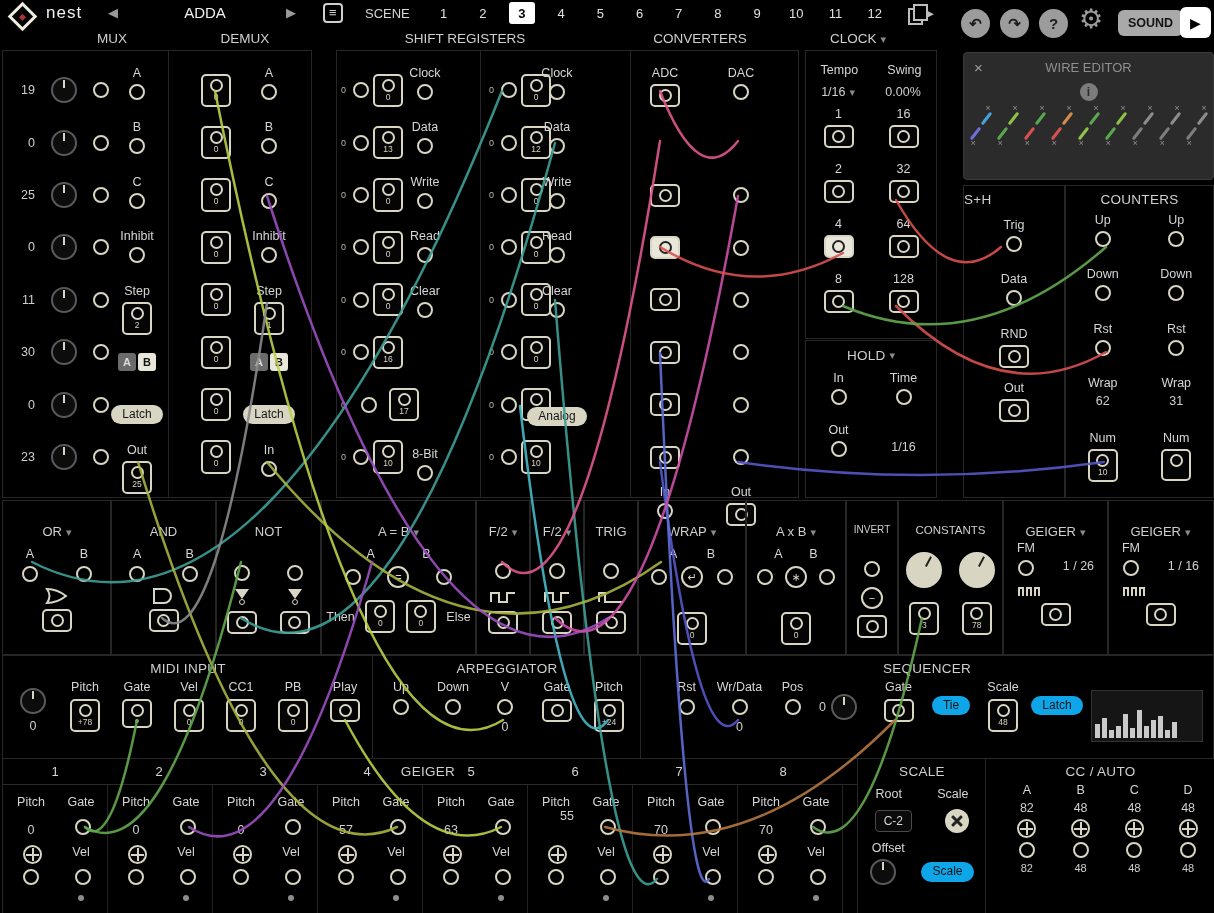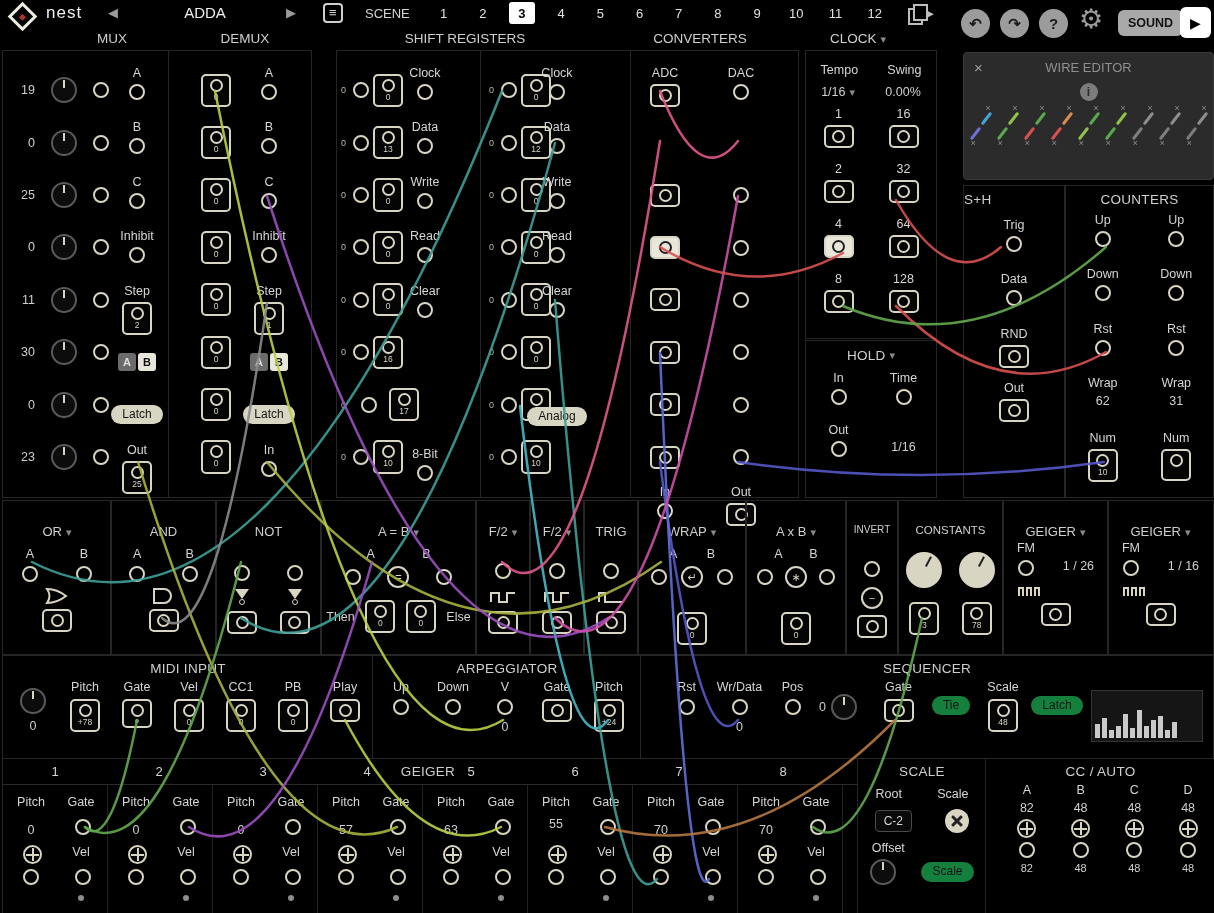--- a/index.html
+++ b/index.html
@@ -21,21 +21,21 @@
   .active>.bjack .c{border-color:#222;background:#e9e6da;}
   .knob{width:22px;height:22px;border-radius:50%;background:#0c0c0c;border:2px solid #5a5a5a;position:relative;display:inline-block;flex:none;}
   .knob:after{content:"";position:absolute;width:2px;height:8px;background:#d9d5c3;left:50%;top:1px;transform:translateX(-50%) rotate(0deg);}
   .knob.lite{background:#d9d5c3;border-color:#d9d5c3;width:32px;height:32px;}
   .knob.lite:after{background:#222;height:11px;transform:translateX(-50%) rotate(28deg);transform-origin:50% 15px;}
   .trim{width:15px;height:15px;border-radius:50%;border:2px solid #d9d5c3;background:#000;position:relative;display:inline-block;flex:none;}
   .trim:before{content:"";position:absolute;left:50%;top:1px;bottom:1px;width:2px;background:#d9d5c3;transform:translateX(-50%);}
   .trim:after{content:"";position:absolute;top:50%;left:1px;right:1px;height:2px;background:#d9d5c3;transform:translateY(-50%);}
   .led{width:6px;height:6px;border-radius:50%;background:#8d8d8d;display:inline-block;flex:none;}
   .pill{background:#d9d5c3;color:#151515;border-radius:11px;padding:3px 11px;font-size:12px;display:inline-block;line-height:1.1;}
-  .pill.gray{background:#15803d;}
+  .pill.gray{background:#0ea5e9;}
   .colcells{display:flex;flex-direction:column;position:absolute;}
   .cell{height:52.4px;display:flex;flex-direction:column;align-items:center;justify-content:flex-start;gap:4px;padding-top:2px;}
   .cell.mid{justify-content:center;padding-top:0;}
   .rrow{height:52.4px;display:flex;align-items:center;gap:16px;}
   .circ{width:18px;height:18px;border-radius:50%;border:2px solid #d9d5c3;color:#d9d5c3;font-size:11px;display:flex;align-items:center;justify-content:center;flex:none;}
   .tri{width:0;height:0;border-left:7px solid transparent;border-right:7px solid transparent;border-top:10px solid #d9d5c3;}
   .bub{width:4px;height:4px;border:1.5px solid #d9d5c3;border-radius:50%;}
   
   .topbar{position:absolute;left:0;top:0;width:1214px;height:46px;display:flex;align-items:flex-start;}
   .logo{width:15px;height:15px;border:3px solid #efece0;transform:rotate(45deg);position:absolute;left:12px;top:6px;background:#000;}
@@ -1248,21 +1248,21 @@
       <span class="trim abs" style="left:20px;top:60px"></span>
       <span class="jack s abs" style="left:20px;top:84px"></span>
       <span class="lbl abs" style="left:60px;top:10px;width:36px;text-align:center">Gate</span>
       <span class="jack s abs" style="left:72px;top:34px"></span>
       <span class="lbl abs" style="left:60px;top:60px;width:36px;text-align:center">Vel</span>
       <span class="jack s abs" style="left:72px;top:84px"></span>
       <span class="led abs" style="left:75px;top:110px"></span>
     </div>
       <div class="chan">
       <span class="lbl abs" style="left:10px;top:10px;width:36px;text-align:center">Pitch</span>
-      <span class="val abs" style="left:10px;top:32px;width:36px;text-align:center">55</span>
+      <span class="val abs" style="left:10px;top:24px;width:36px;text-align:right">55</span>
       <span class="trim abs" style="left:20px;top:60px"></span>
       <span class="jack s abs" style="left:20px;top:84px"></span>
       <span class="lbl abs" style="left:60px;top:10px;width:36px;text-align:center">Gate</span>
       <span class="jack s abs" style="left:72px;top:34px"></span>
       <span class="lbl abs" style="left:60px;top:60px;width:36px;text-align:center">Vel</span>
       <span class="jack s abs" style="left:72px;top:84px"></span>
       <span class="led abs" style="left:75px;top:110px"></span>
     </div>
       <div class="chan">
       <span class="lbl abs" style="left:10px;top:10px;width:36px;text-align:center">Pitch</span>

